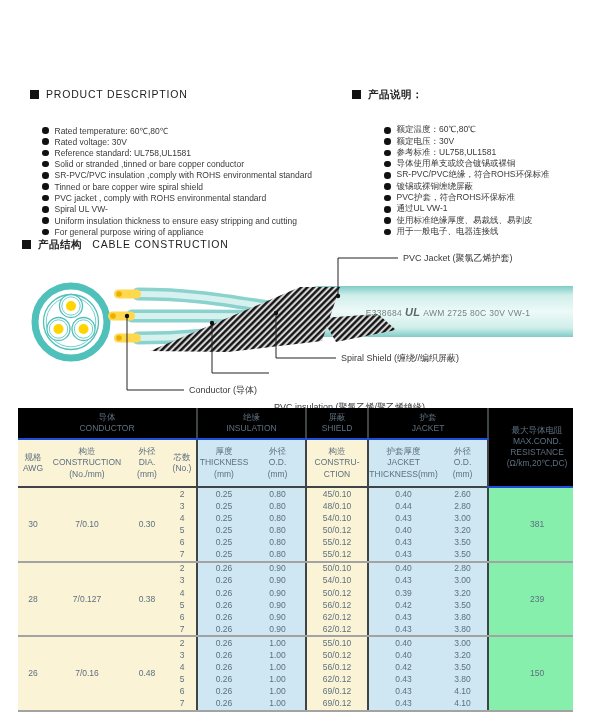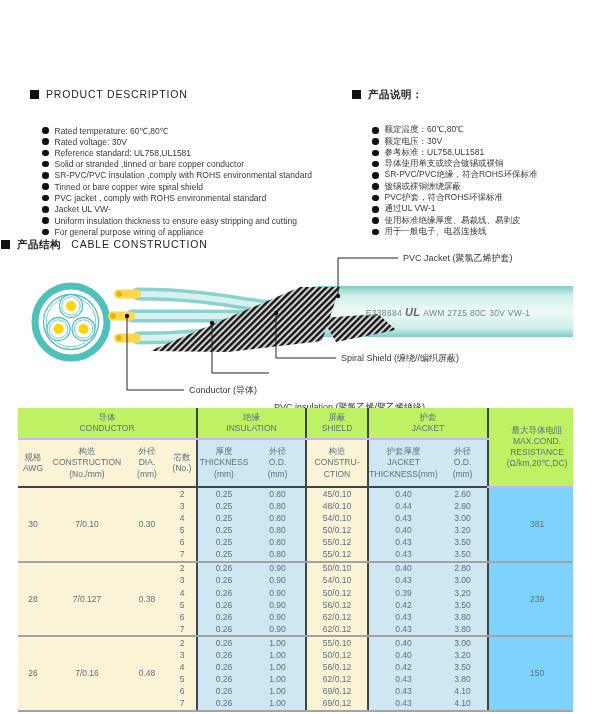--- a/index.html
+++ b/index.html
@@ -22,25 +22,25 @@
   .dlabel{position:absolute;font-size:9px;color:#3a3a3a;white-space:nowrap;}
   .jacket-print{position:absolute;left:357px;top:306px;width:182px;text-align:center;
                 font-size:8.5px;color:#6f8583;letter-spacing:.3px;white-space:nowrap;}
   .ul-mark{font-weight:bold;font-style:italic;font-size:11px;color:#5b6a68;margin:0 3px;}
 
   
   table.spec{position:absolute;left:18px;top:408px;width:567px;border-collapse:collapse;table-layout:fixed;
              font-size:8.5px;color:#5d7080;}
   table.spec th{font-weight:normal;white-space:pre-line;line-height:1.3;padding:0;text-align:center;vertical-align:middle;}
   table.spec td{padding:0;text-align:center;height:12.1px;line-height:1;vertical-align:middle;}
-  tr.grow th{height:30px;background:#bef264;border-bottom:2px solid #c4b5fd;}
+  tr.grow th{height:30px;background:#000000;border-bottom:2px solid #1d4ed8;}
   tr.subrow th{height:46px;border-bottom:2px solid #3f4447;}
   .y{background:#faf3d6;}
   .b{background:#cfe7f2;}
-  .w{background:#7dd3fc;}
+  .w{background:#86efac;}
   .gr{border-right:2px solid #3f4447;}
   .bb{border-bottom:2px solid #a3a3a3;}
 </style>
 </head>
 <body>
 
 <div class="page">
 
   <div class="sec-title" style="left:30px;top:88px;">
     <span class="sq"></span><span class="en">PRODUCT DESCRIPTION</span>
@@ -81,34 +81,34 @@
         <span>Tinned or bare copper wire spiral shield</span>
       </li>
 
       <li>
         <span class="dot"></span>
         <span>PVC jacket , comply with ROHS environmental standard</span>
       </li>
 
       <li>
         <span class="dot"></span>
-        <span>Jacket UL VW-</span>
+        <span>Spiral UL VW-</span>
       </li>
 
       <li>
         <span class="dot"></span>
         <span>Uniform insulation thickness to ensure easy stripping and cutting</span>
       </li>
 
       <li>
         <span class="dot"></span>
         <span>For general purpose wiring of appliance</span>
       </li>
     </ul>
-  <ul class="bullets" style="left:360px;top:114px;">
+  <ul class="bullets" style="left:372px;top:114px;">
 
       <li>
         <span class="dot"></span>
         <span>额定温度：60℃,80℃</span>
       </li>
 
       <li>
         <span class="dot"></span>
         <span>额定电压：30V</span>
       </li>
@@ -147,21 +147,21 @@
         <span class="dot"></span>
         <span>使用标准绝缘厚度、易裁线、易剥皮</span>
       </li>
 
       <li>
         <span class="dot"></span>
         <span>用于一般电子、电器连接线</span>
       </li>
     </ul>
 
-  <div class="sec-title" style="left:1px;top:238px;">
+  <div class="sec-title" style="left:22px;top:238px;">
     <span class="sq"></span><span class="cn">产品结构</span>&nbsp;&nbsp;&nbsp;<span class="en">CABLE CONSTRUCTION</span>
   </div>
 
   <svg class="diagram-svg" viewBox="0 248 603 160">
     <defs>
       <linearGradient id="jgrad" x1="0" y1="0" x2="0" y2="1">
         <stop offset="0" stop-color="#7fccc6"></stop>
         <stop offset="0.18" stop-color="#cfeeea"></stop>
         <stop offset="0.5" stop-color="#eefaf8"></stop>
         <stop offset="0.82" stop-color="#cfeeea"></stop>

